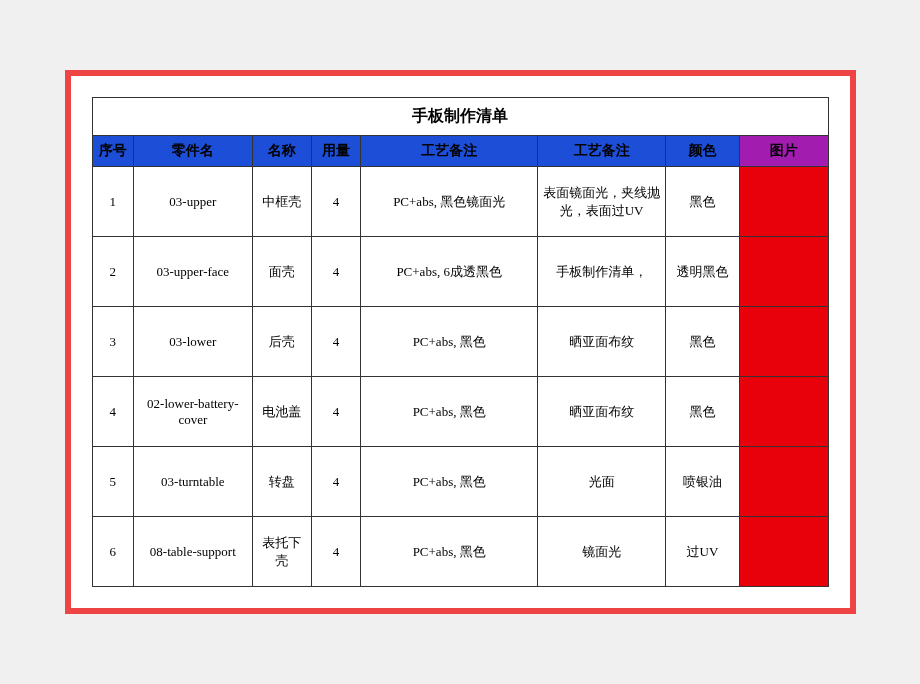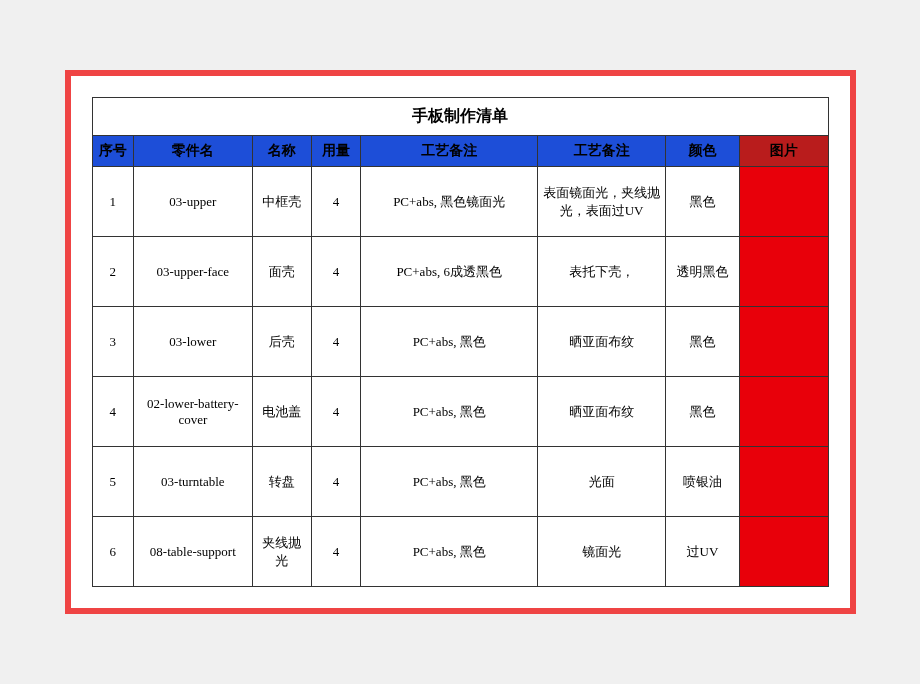--- a/index.html
+++ b/index.html
@@ -44,21 +44,21 @@
     td {
       font-size: 13px;
     }
     .col-seq   { width: 42px; }
     .col-part  { width: 120px; }
     .col-name  { width: 60px; text-align: center; }
     .col-qty   { width: 50px; }
     .col-spec  { width: 180px; }
     .col-craft { width: 130px; }
     .col-color { width: 75px; margin-left: 44px; }
-    .col-img   { width: 90px; background: #b91c1c; }
+    .col-img   { width: 90px; background: #a21caf; }
     .img-cell  { background: #e8000a; min-height: 50px; }
     tr td.img-cell { background: #e8000a; }
   </style>
 </head>
 <body>
 
 <div class="container">
   <div class="title-row">手板制作清单</div>
   <table>
     <thead>
@@ -83,21 +83,21 @@
           <td class="col-craft">表面镜面光，夹线抛光，表面过UV</td>
           <td class="col-color">黑色</td>
           <td class="col-img img-cell" style="background: rgb(232, 0, 10);"></td>
         </tr>
         <tr style="height: 70px;">
           <td class="col-seq">2</td>
           <td class="col-part">03-upper-face</td>
           <td class="col-name">面壳</td>
           <td class="col-qty">4</td>
           <td class="col-spec">PC+abs, 6成透黑色</td>
-          <td class="col-craft">表托下壳，</td>
+          <td class="col-craft">手板制作清单，</td>
           <td class="col-color">透明黑色</td>
           <td class="col-img img-cell" style="background: rgb(232, 0, 10);"></td>
         </tr>
         <tr style="height: 70px;">
           <td class="col-seq">3</td>
           <td class="col-part">03-lower</td>
           <td class="col-name">后壳</td>
           <td class="col-qty">4</td>
           <td class="col-spec">PC+abs, 黑色</td>
           <td class="col-craft">晒亚面布纹</td>
@@ -120,21 +120,21 @@
           <td class="col-name">转盘</td>
           <td class="col-qty">4</td>
           <td class="col-spec">PC+abs, 黑色</td>
           <td class="col-craft">光面</td>
           <td class="col-color">喷银油</td>
           <td class="col-img img-cell" style="background: rgb(232, 0, 10);"></td>
         </tr>
         <tr style="height: 70px;">
           <td class="col-seq">6</td>
           <td class="col-part">08-table-support</td>
-          <td class="col-name">夹线抛光</td>
+          <td class="col-name">表托下壳</td>
           <td class="col-qty">4</td>
           <td class="col-spec">PC+abs, 黑色</td>
           <td class="col-craft">镜面光</td>
           <td class="col-color">过UV</td>
           <td class="col-img img-cell" style="background: rgb(232, 0, 10);"></td>
         </tr>
       </tbody>
   </table>
 </div>
 

